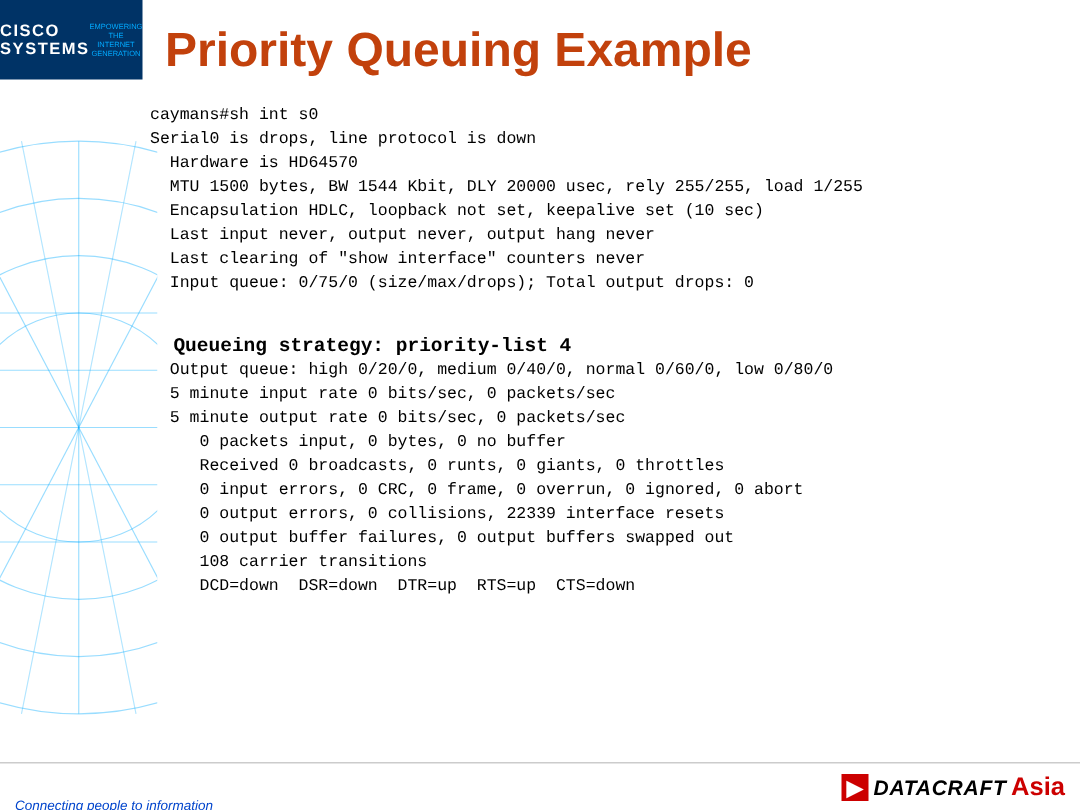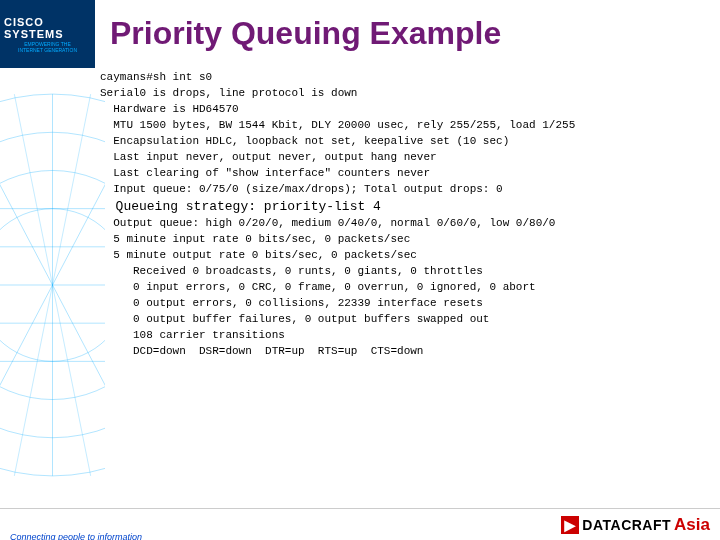--- a/index.html
+++ b/index.html
@@ -11,24 +11,24 @@
       overflow: hidden;
       position: relative;
     }
 
     
     .cisco-logo-area {
       position: absolute;
       top: 0;
       left: 0;
       width: 95px;
-      height: 68px;
+      height: 53px;
       background: #003366;
       display: flex;
-      flex-direction: column;
+      flex-direction: row;
       align-items: center;
       justify-content: center;
       padding: 4px;
     }
     .cisco-text {
       color: #ffffff;
       font-size: 11px;
       font-weight: bold;
       letter-spacing: 1px;
       font-family: Arial, sans-serif;
@@ -56,21 +56,21 @@
     }
 
     
     .main-title {
       position: absolute;
       top: 15px;
       left: 110px;
       right: 20px;
       font-size: 32px;
       font-weight: bold;
-      color: #701a75;
+      color: #c2410c;
       font-family: Arial, Helvetica, sans-serif;
     }
 
     
     .content-area {
       position: absolute;
       top: 70px;
       left: 100px;
       right: 15px;
       bottom: 40px;
@@ -79,22 +79,23 @@
       line-height: 1.45;
       color: #000000;
     }
 
     .code-line {
       white-space: pre;
       display: block;
     }
 
     .bold-line {
-      font-weight: normal;
+      font-weight: bold;
       font-size: 13px;
+      margin-top: 24px;
     }
 
     
     .footer {
       position: absolute;
       bottom: 0;
       left: 0;
       right: 0;
       height: 32px;
       background: #ffffff;
@@ -133,20 +134,21 @@
       padding: 1px 4px;
       font-family: Arial, sans-serif;
     }
 
     .dc-text {
       font-size: 14px;
       font-weight: bold;
       color: #000000;
       font-family: Arial, sans-serif;
       letter-spacing: 0.5px;
+      font-style: italic;
     }
 
     .dc-asia {
       font-size: 17px;
       font-weight: bold;
       color: #cc0000;
       font-family: Arial, sans-serif;
     }
   </style>
 </head>
@@ -187,20 +189,21 @@
   <span class="code-line">  Hardware is HD64570</span>
   <span class="code-line">  MTU 1500 bytes, BW 1544 Kbit, DLY 20000 usec, rely 255/255, load 1/255</span>
   <span class="code-line">  Encapsulation HDLC, loopback not set, keepalive set (10 sec)</span>
   <span class="code-line">  Last input never, output never, output hang never</span>
   <span class="code-line">  Last clearing of "show interface" counters never</span>
   <span class="code-line">  Input queue: 0/75/0 (size/max/drops); Total output drops: 0</span>
   <span class="code-line bold-line">  Queueing strategy: priority-list 4</span>
   <span class="code-line">  Output queue: high 0/20/0, medium 0/40/0, normal 0/60/0, low 0/80/0</span>
   <span class="code-line">  5 minute input rate 0 bits/sec, 0 packets/sec</span>
   <span class="code-line">  5 minute output rate 0 bits/sec, 0 packets/sec</span>
+  <span class="code-line">     0 packets input, 0 bytes, 0 no buffer</span>
   <span class="code-line">     Received 0 broadcasts, 0 runts, 0 giants, 0 throttles</span>
   <span class="code-line">     0 input errors, 0 CRC, 0 frame, 0 overrun, 0 ignored, 0 abort</span>
   <span class="code-line">     0 output errors, 0 collisions, 22339 interface resets</span>
   <span class="code-line">     0 output buffer failures, 0 output buffers swapped out</span>
   <span class="code-line">     108 carrier transitions</span>
   <span class="code-line">     DCD=down  DSR=down  DTR=up  RTS=up  CTS=down</span>
 </div>
 
 <div class="footer">
   <div class="footer-left">Connecting people to information</div>

